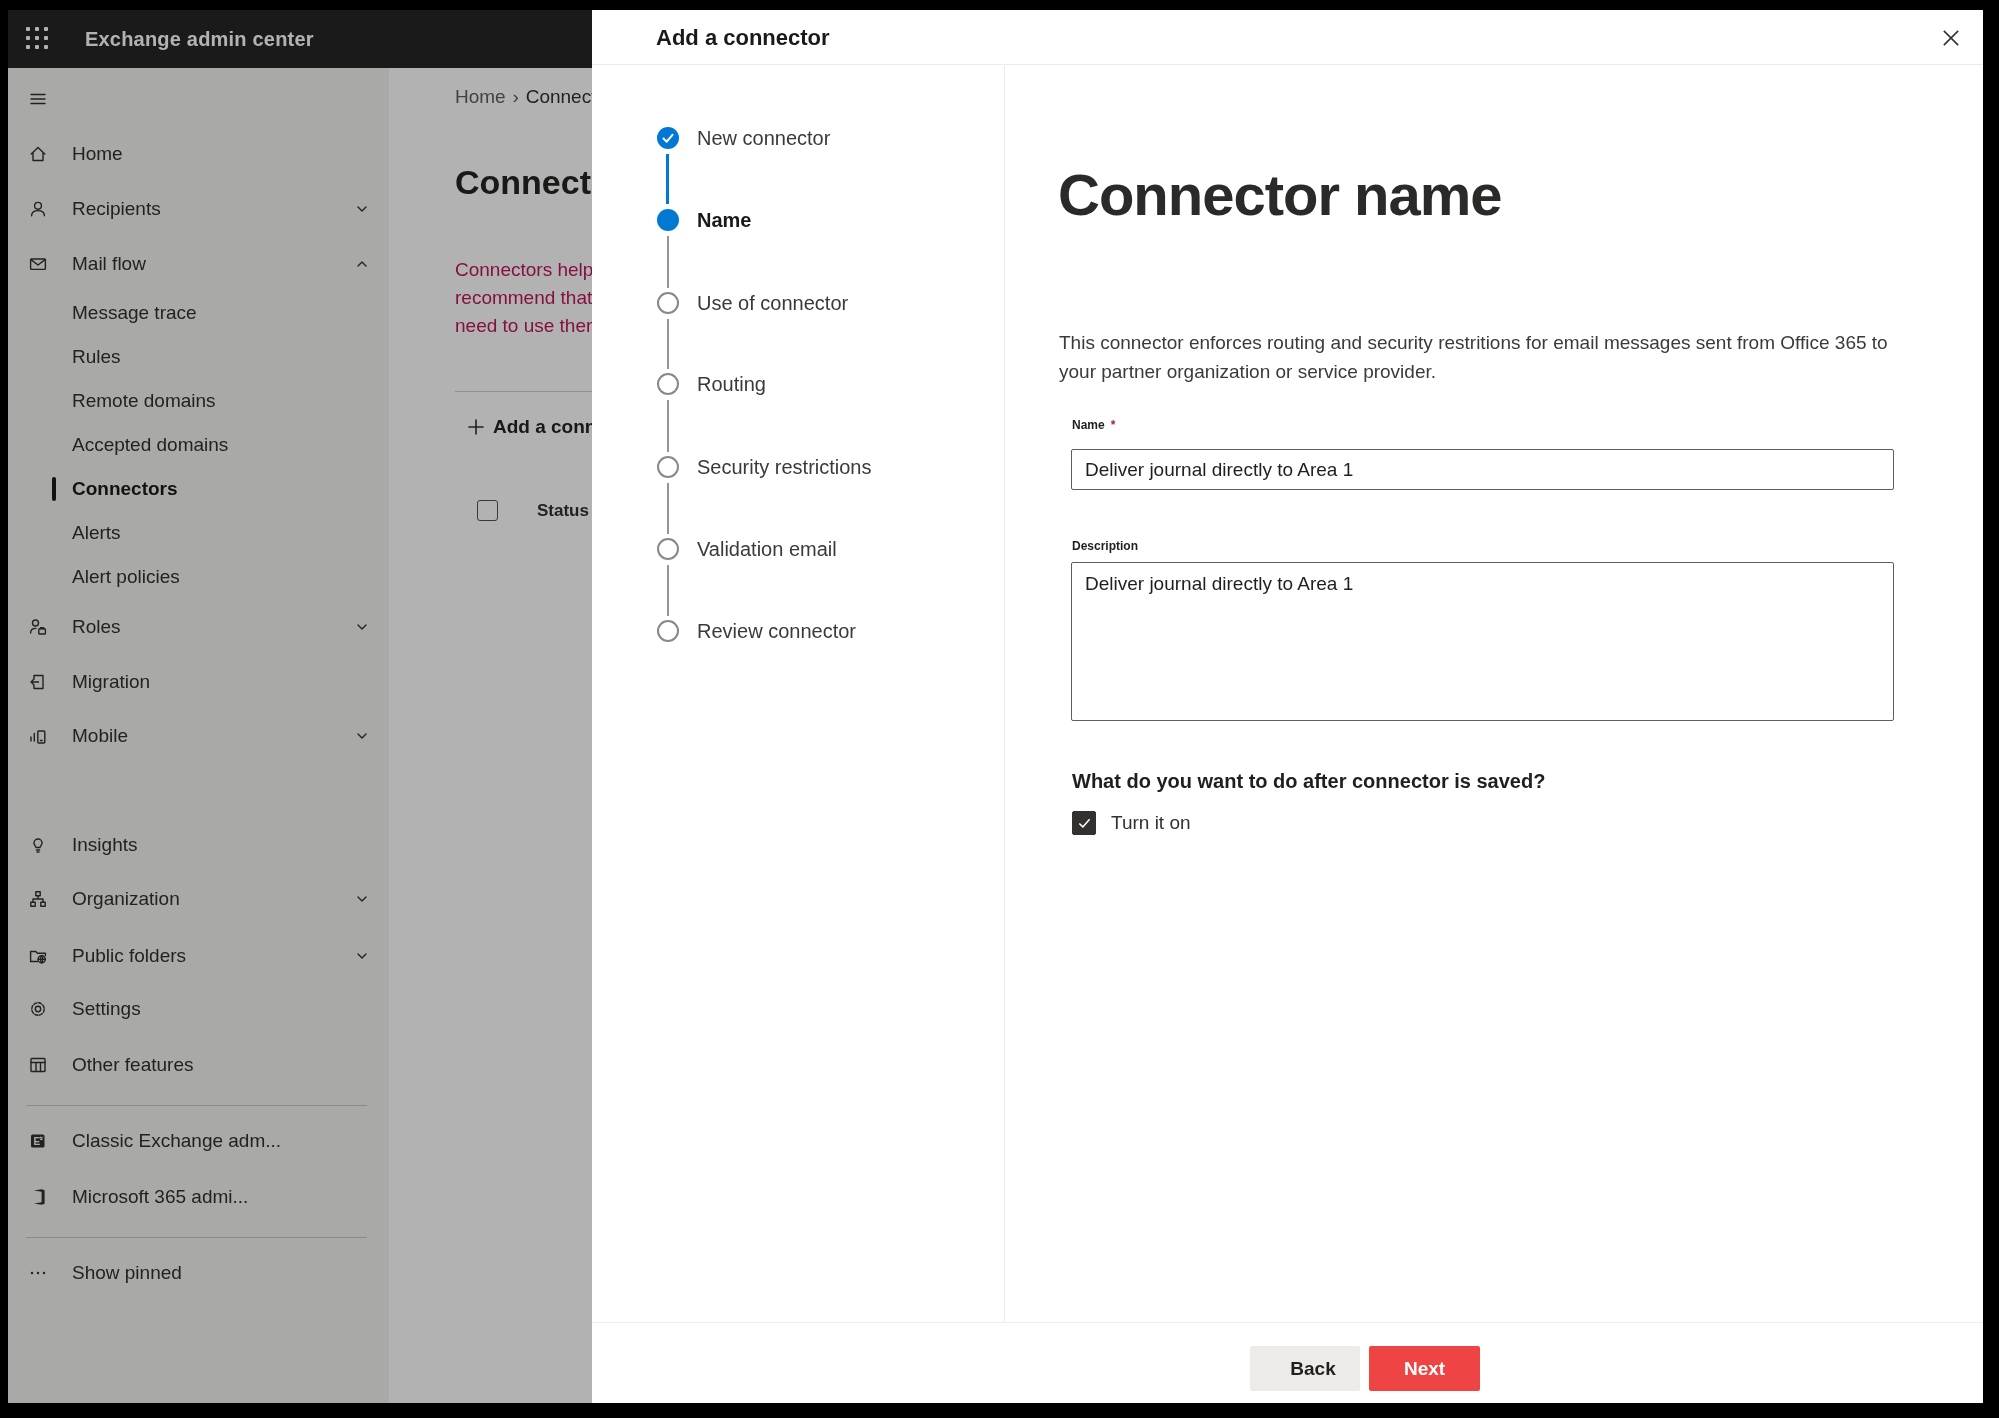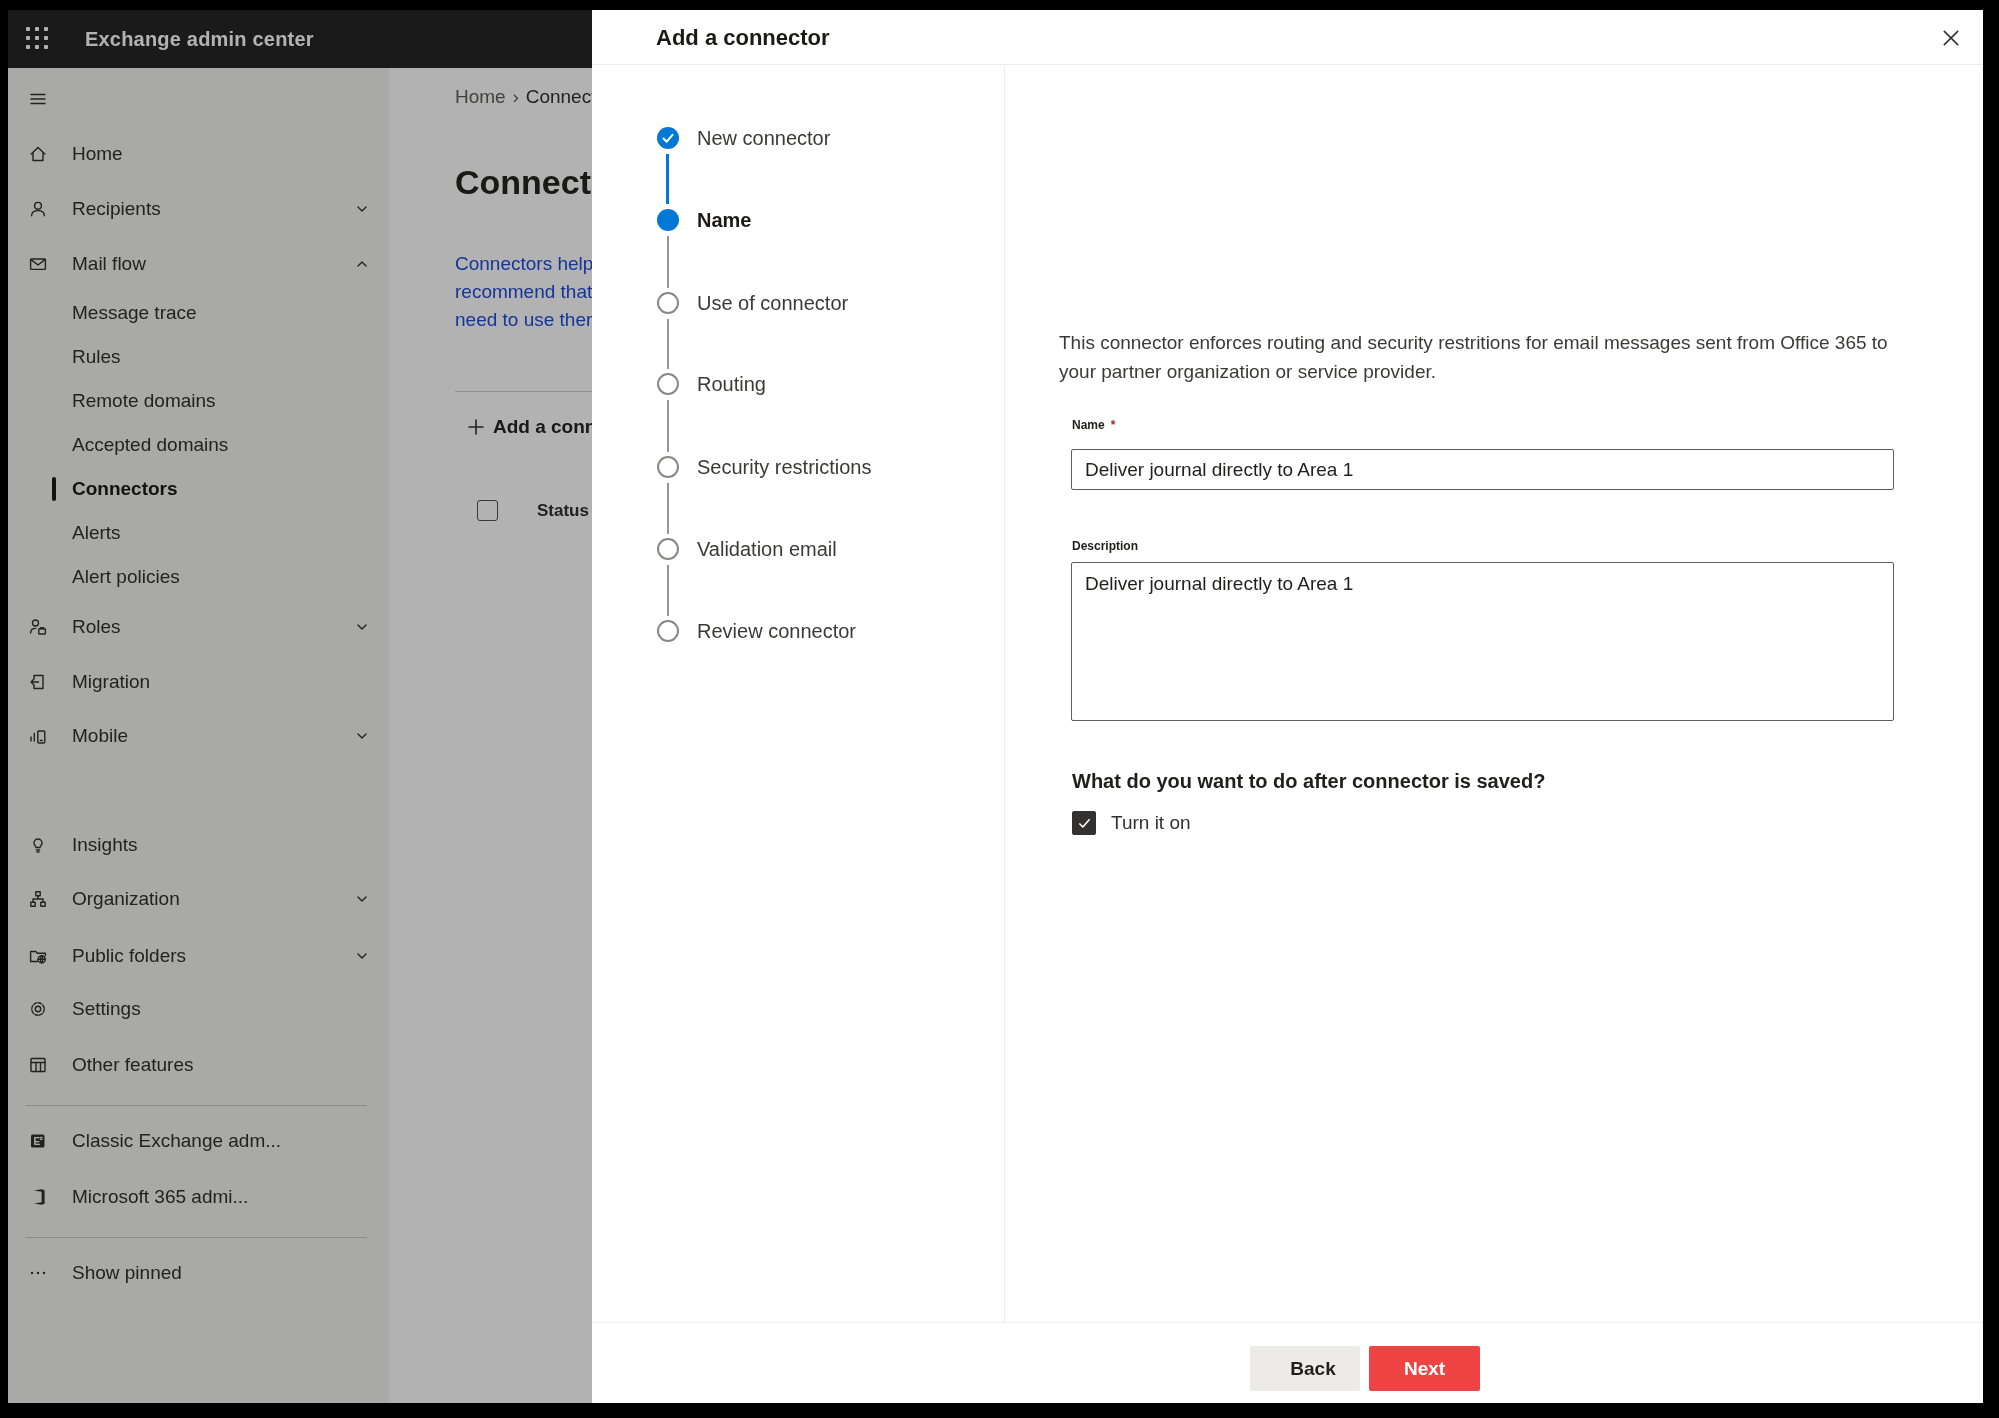--- a/index.html
+++ b/index.html
@@ -25,21 +25,21 @@
   .srow.selected .slabel { font-weight:bold; color:#1b1a19; }
   .selbar { position:absolute; left:44px; width:4px; height:24px; background:#1b1a19; border-radius:2px; }
   .sdivider { position:absolute; left:18px; right:22px; height:1px; background:#c8c6c4; }
 
   
   .page { position:absolute; left:381px; top:58px; width:1594px; height:1335px; background:#fff; z-index:1; }
   .crumb { position:absolute; left:66px; top:18px; height:24px; font-size:19px; color:#605e5c; white-space:nowrap; }
   .crumb .c-sep { display:inline-block; width:20px; text-align:center; }
   .crumb .c-cur { color:#323130; }
   .page-title { position:absolute; left:66px; top:95px; font-size:34px; font-weight:bold; color:#252423; white-space:nowrap; }
-  .page-intro { position:absolute; left:66px; top:182px; font-size:19px; line-height:28px; color:#1d4ed8; white-space:nowrap; }
+  .page-intro { position:absolute; left:66px; top:188px; font-size:19px; line-height:28px; color:#be185d; white-space:nowrap; }
   .page-divider { position:absolute; left:66px; top:323px; width:700px; height:1px; background:#d2d0ce; }
   .add-btn { position:absolute; left:77px; top:341px; height:36px; display:flex; align-items:center; gap:7px;
              font-size:19px; font-weight:bold; color:#242424; cursor:pointer; white-space:nowrap; }
   .tbl-check { position:absolute; left:88px; top:432px; width:21px; height:21px; border:1.5px solid #55524f;
                border-radius:3px; background:transparent; cursor:pointer; }
   .tbl-status { position:absolute; left:148px; top:433px; font-size:17px; font-weight:bold; color:#323130; }
 
   
   .dim { position:absolute; inset:0; background:rgba(0,0,0,.30); z-index:2; }
 
@@ -390,20 +390,21 @@
           <span class="dot todo"></span>
           <span class="slbl">Validation email</span>
         </div>
         <div class="step" style="top:545px">
           <span class="dot todo"></span>
           <span class="slbl">Review connector</span>
         </div>
       </div>
 
       <div class="dlg-content">
+        <div class="h1">Connector name</div>
         <div class="lead">This connector enforces routing and security restritions for email messages sent from Office 365 to your partner organization or service provider.</div>
 
         <div class="fld-label" style="top:352px">
           <span>Name</span><span class="req">*</span>
         </div>
         <input class="txt-input" style="top: 383px;" type="text" value="Deliver journal directly to Area 1">
 
         <div class="fld-label" style="top:473px">
           <span>Description</span>
         </div>

